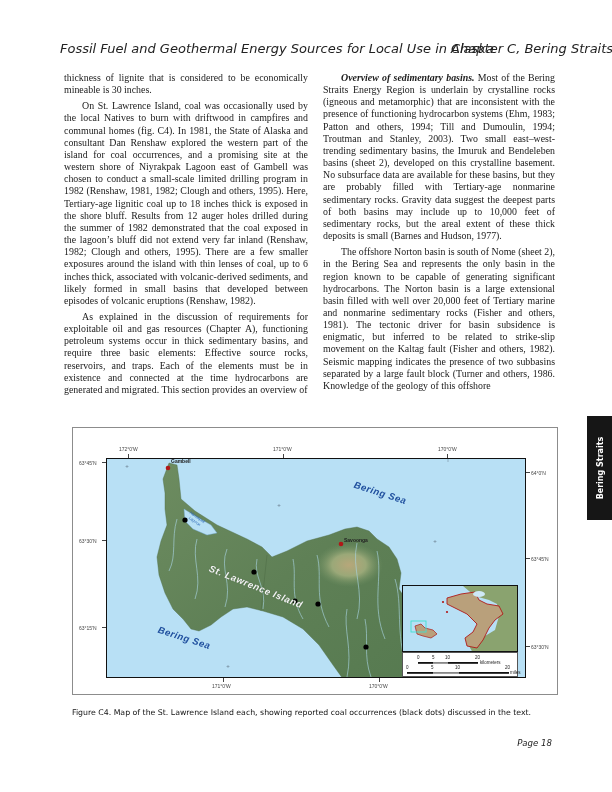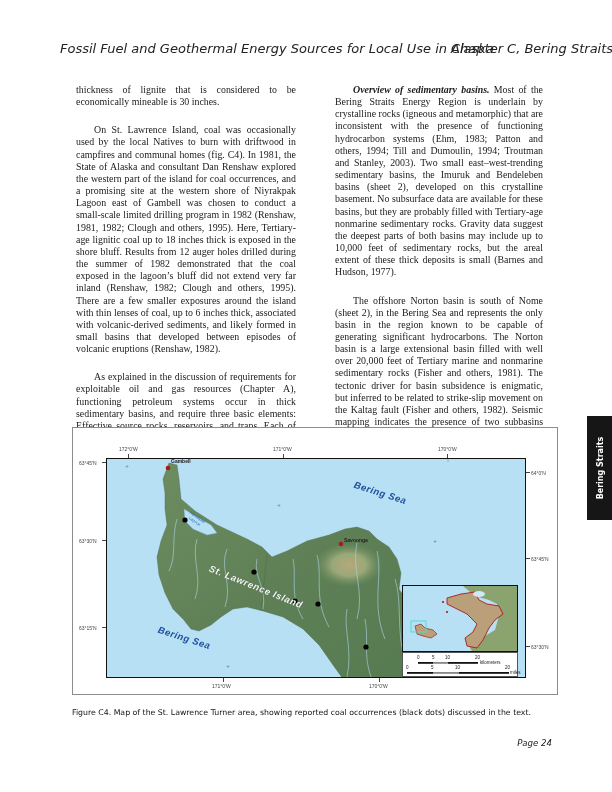--- a/index.html
+++ b/index.html
@@ -9,21 +9,21 @@
     font-family: "Liberation Serif", serif;
   }
   .running-head {
     position: absolute; top: 41px; font-family: "DejaVu Sans", sans-serif;
     font-style: italic; font-size: 13px; color: #222; white-space: nowrap;
   }
   .col {
     position: absolute; top: 68px; font-size: 9.9px; line-height: 12.15px;
     text-align: justify; hyphens: none;
   }
-  .col p { margin: 16px; text-indent: 0; }
+  .col p { margin: 4px; text-indent: 0; }
   .col p.indent { text-indent: 18px; }
   .col h3 {
     margin: 11px 0 0 0; font-size: 10.8px; line-height: 12.5px; font-weight: bold;
   }
   .run-in { font-weight: bold; font-style: italic; }
   #col-left { left: 60px; width: 252px; }
   #col-right { left: 319px; width: 240px; }
 
   
   #figure-frame {
@@ -213,18 +213,18 @@
   <span class="sb-num" style="left:42px;top:2px;">10</span>
   <span class="sb-num" style="left:72px;top:2px;">20</span>
   <span class="sb-num" style="left:77px;top:7px;">kilometers</span>
   <span class="sb-num" style="left:3px;top:12px;">0</span>
   <span class="sb-num" style="left:28px;top:12px;">5</span>
   <span class="sb-num" style="left:52px;top:12px;">10</span>
   <span class="sb-num" style="left:102px;top:12px;">20</span>
   <span class="sb-num" style="left:107px;top:17px;">miles</span>
 </div>
 
-<div id="caption">Figure C4. Map of the St. Lawrence Turner area, showing reported coal occurrences (black dots) discussed in the text.</div>
-<div id="page-number">Page 24</div>
+<div id="caption">Figure C4. Map of the St. Lawrence Island each, showing reported coal occurrences (black dots) discussed in the text.</div>
+<div id="page-number">Page 18</div>
 
 <div id="side-tab">
   <span>Bering Straits</span>
 </div>
 
 </body></html>

